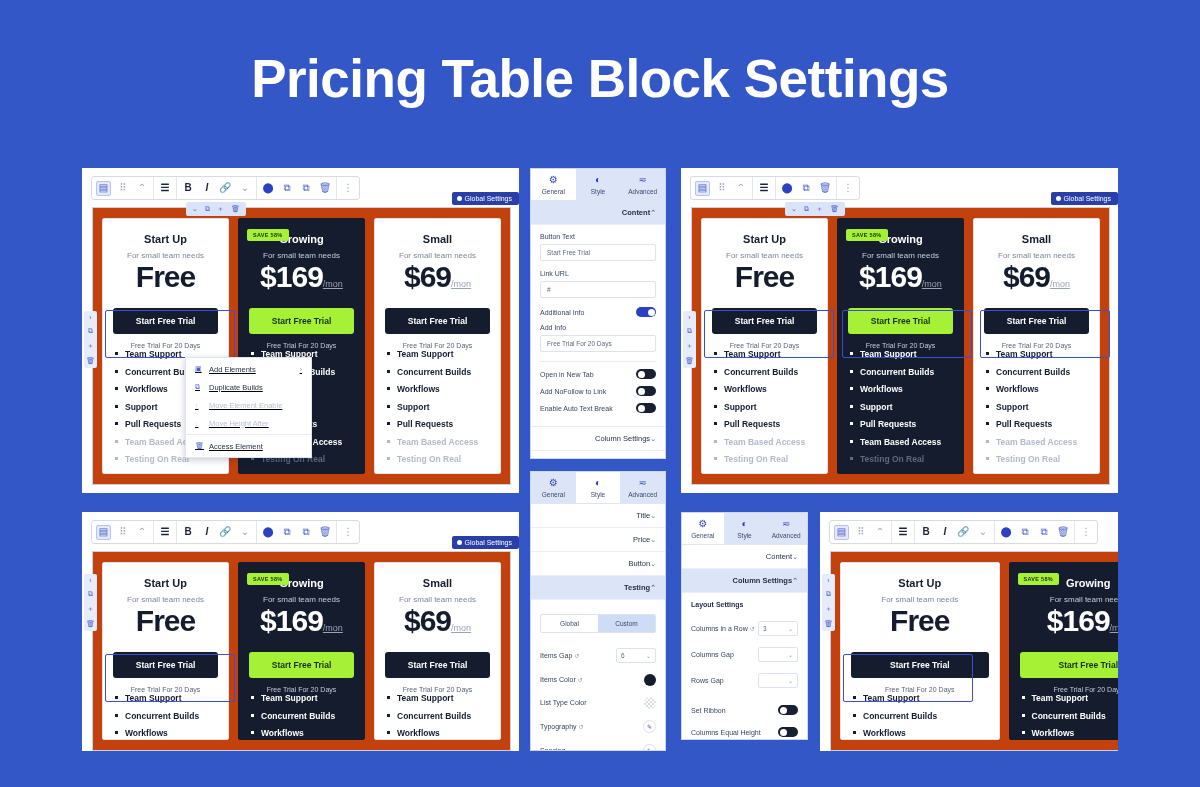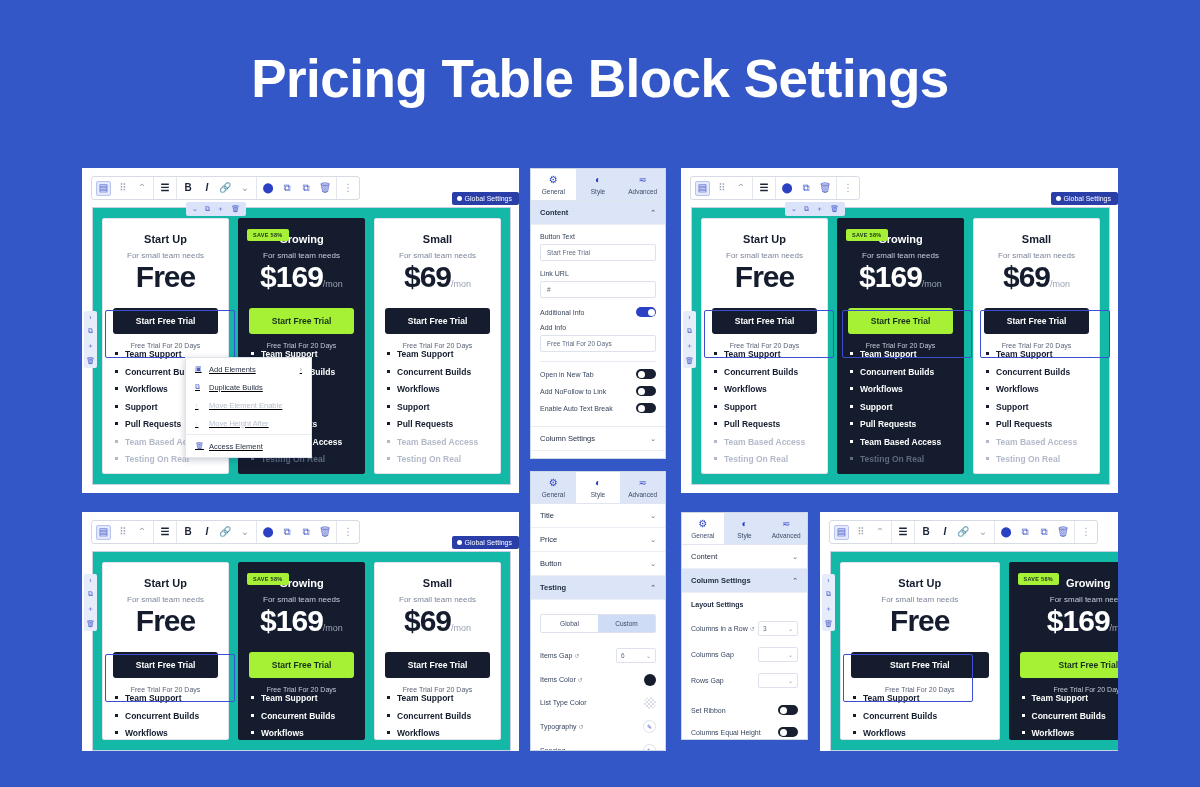--- a/index.html
+++ b/index.html
@@ -63,21 +63,21 @@
     font-size:7px;
     padding:3px 7px 3px 5px;
     border-radius:2px;
     display:flex; align-items:center; gap:3px;
     white-space:nowrap;
   }
   .gsettings .dot { width:5px;height:5px;border-radius:50%;background:#fff; }
 
   .canvas {
     position:absolute;
-    background:#14b8a6;
+    background:#c2410c;
     border:1px solid #c9d0e4;
   }
   .cards {
     display:flex;
     gap:9px;
     padding:10px 9px;
     height:100%;
   }
   .card {
     flex:1;
@@ -95,21 +95,21 @@
   }
   .card .ctitle { font-size:11px; font-weight:bold; color:#141c2e; }
   .card.dark .ctitle { color:#fff; }
   .card .csub { font-size:8px; color:#7d869b; margin-top:6px; }
   .card.dark .csub { color:#c6cbd8; }
   .card .cprice {
     font-size:30px; font-weight:bold; color:#141c2e;
     margin-top:2px; line-height:1; letter-spacing:-1px;
   }
   .card.dark .cprice { color:#fff; }
-  .card .cprice .per { font-size:9px; font-weight:normal; color:#9aa2b4; letter-spacing:0; }
+  .card .cprice .per { font-size:9px; font-weight:normal; color:#9aa2b4; letter-spacing:0;text-decoration:underline; }
   .cbtn {
     margin-top:16px;
     background:#141c2e; color:#fff;
     font-size:8.5px; font-weight:bold;
     padding:8px 0; border-radius:3px;
   }
   .cbtn.green { background:#a6f135; color:#16301a; }
   .cnote { font-size:7px; color:#5b6478; margin-top:8px; }
   .card.dark .cnote { color:#c6cbd8; }
   .flist { list-style:none; text-align:left; padding-left:12px; }
@@ -198,21 +198,21 @@
   }
   .sb-tabs { display:flex; border-bottom:1px solid #e0e5f0; }
   .sb-tab {
     flex:1; text-align:center; padding:6px 0 5px;
     font-size:6.5px; color:#3b4a66;
     background:#dce5f8;
   }
   .sb-tab.active { background:#fff; }
   .sb-tab .tico { display:block; font-size:10px; color:#2b41c4; margin-bottom:3px; line-height:1; }
   .sb-row {
-    display:flex; align-items:center; justify-content:space-between;
+    display:flex; align-items:center; justify-content:flex-end;
     padding:7px 9px; font-size:7.5px; color:#1f2a40;
     border-bottom:1px solid #eceff6;
   }
   .sb-row.acc { background:#dce5f8; font-weight:bold; }
   .sb-row .chev { color:#5b6a8a; font-size:7px; }
   .sb-body { padding:8px 9px 6px; }
   .sb-label { font-size:7px; color:#38455e; margin-bottom:4px; }
   .sb-label.bold { font-weight:bold; color:#1f2a40; }
   .sb-input {
     border:1px solid #dde2ed; border-radius:2px;

